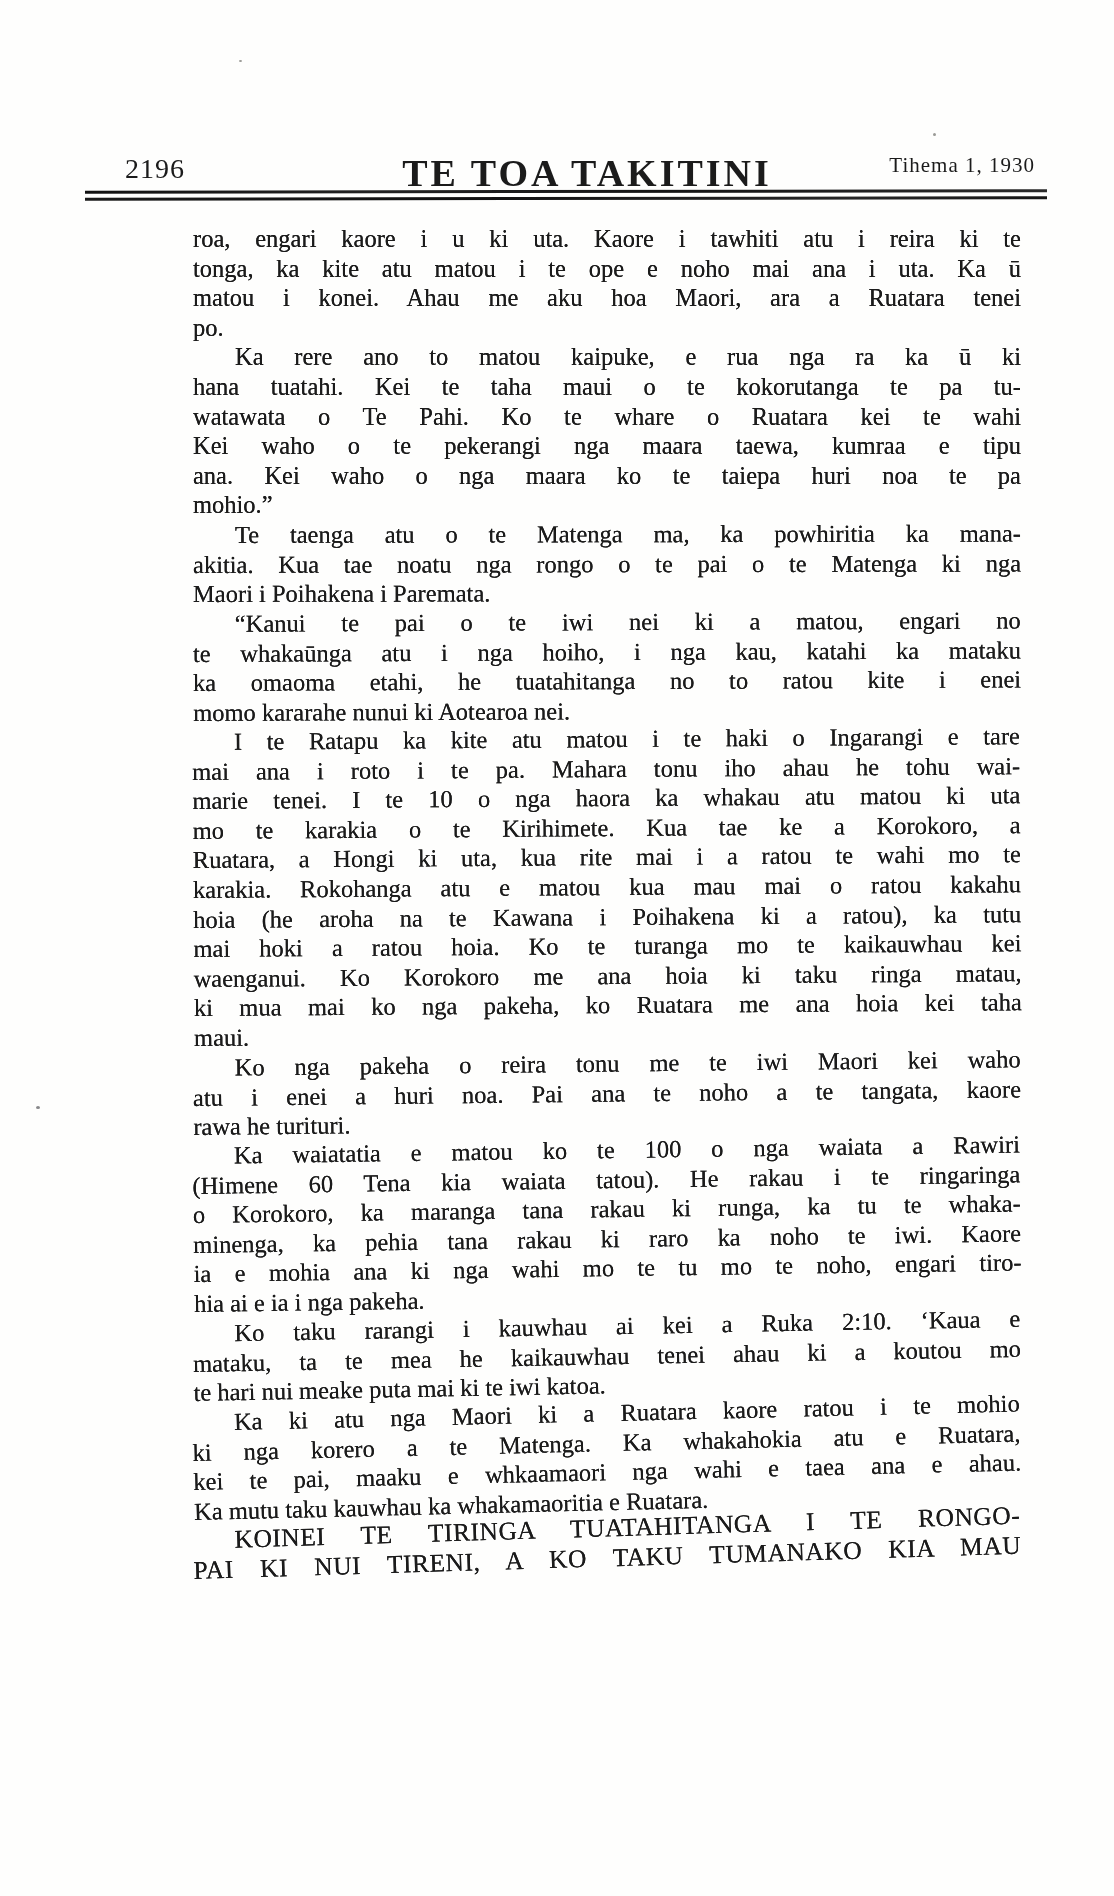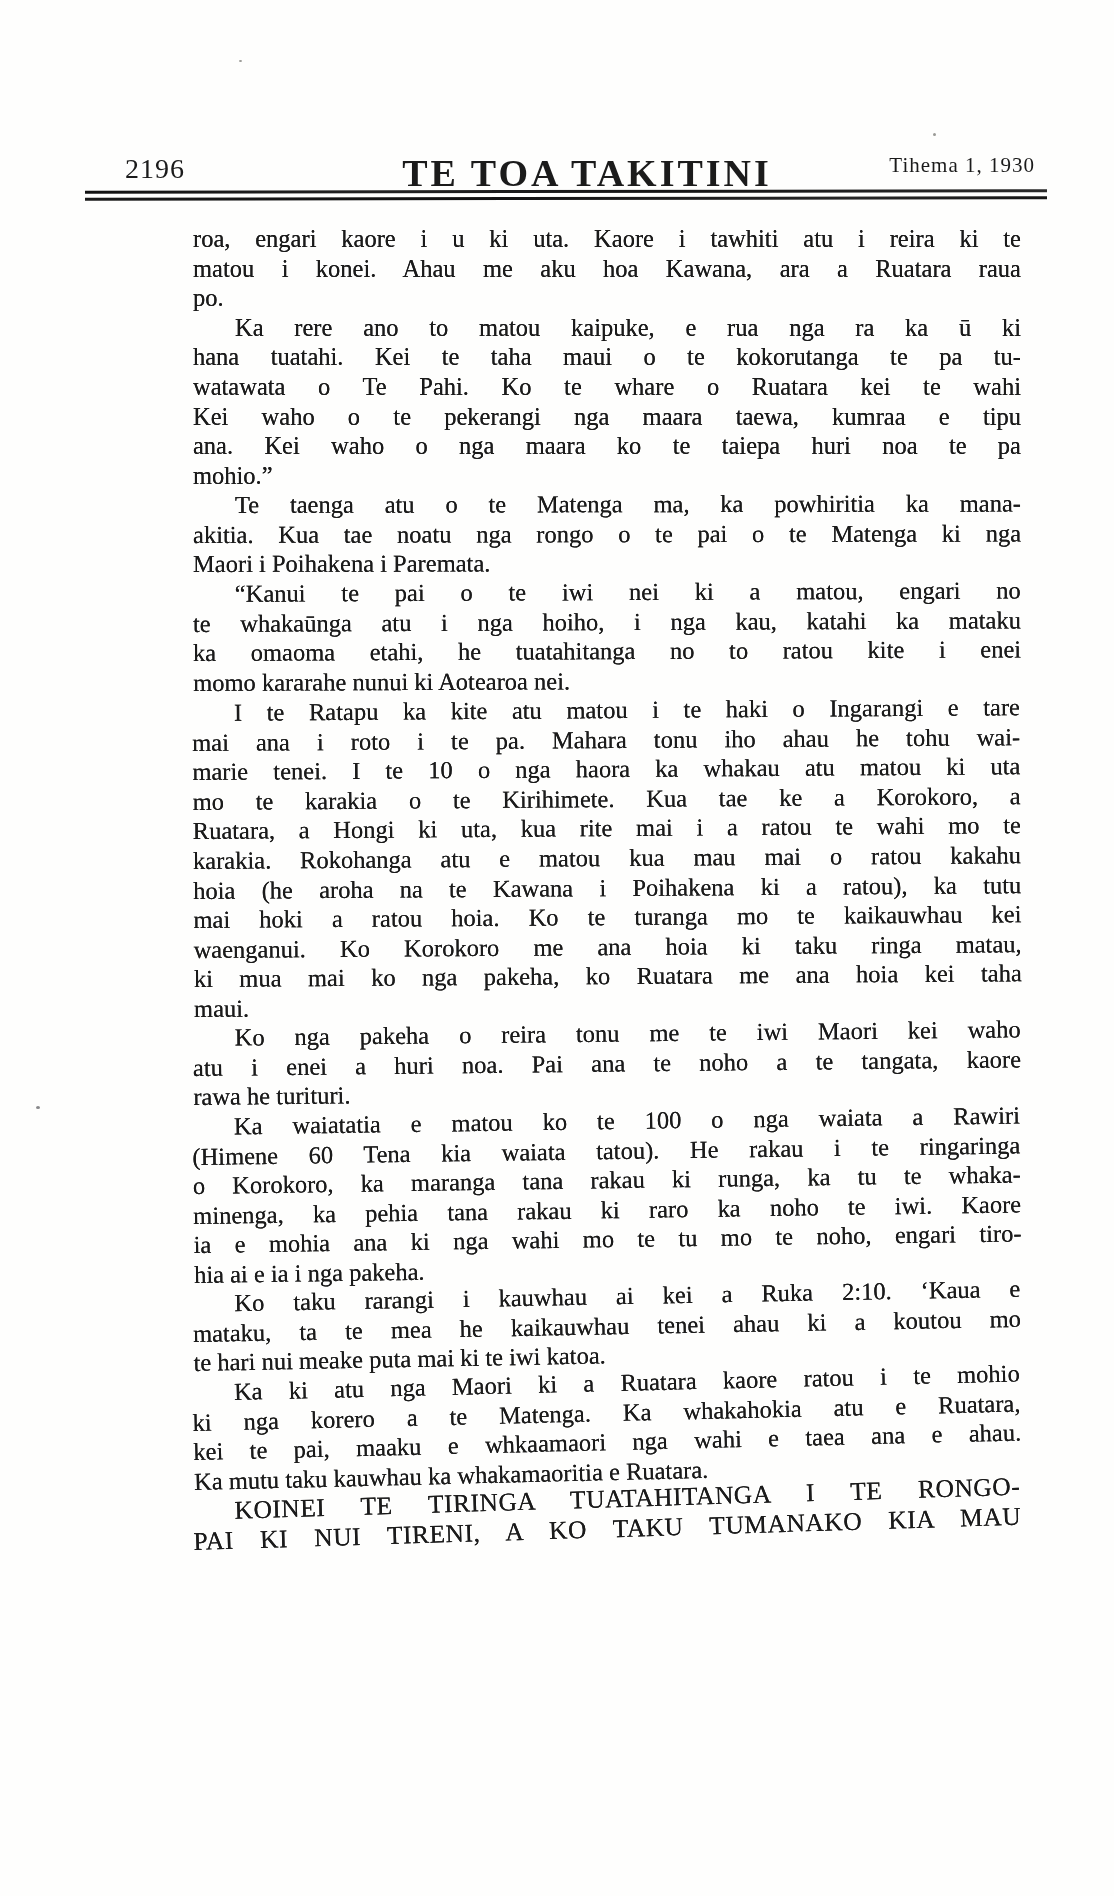--- a/index.html
+++ b/index.html
@@ -107,21 +107,22 @@
   <div class="header-date">Tihema 1, 1930</div>
 
   <div class="header-rule">
     <div class="bar1"></div>
     <div class="bar2"></div>
   </div>
 
   <div class="text-column" id="text-column">
       <div class="paragraph" style="transform: rotate(0deg);">
         <div class="line">roa, engari kaore i u ki uta. Kaore i tawhiti atu i reira ki te</div>
-        <div class="line">matou i konei. Ahau me aku hoa Kawana, ara a Ruatara raua</div>
+        <div class="line">tonga, ka kite atu matou i te ope e noho mai ana i uta. Ka ū</div>
+        <div class="line">matou i konei. Ahau me aku hoa Maori, ara a Ruatara tenei</div>
         <div class="line para-last">po.</div>
       </div>
       <div class="paragraph" style="transform: rotate(0deg);">
         <div class="line indent">Ka rere ano to matou kaipuke, e rua nga ra ka ū ki</div>
         <div class="line">hana tuatahi. Kei te taha maui o te kokorutanga te pa tu-</div>
         <div class="line">watawata o Te Pahi. Ko te whare o Ruatara kei te wahi</div>
         <div class="line">Kei waho o te pekerangi nga maara taewa, kumraa e tipu</div>
         <div class="line">ana. Kei waho o nga maara ko te taiepa huri noa te pa</div>
         <div class="line para-last">mohio.”</div>
       </div>

